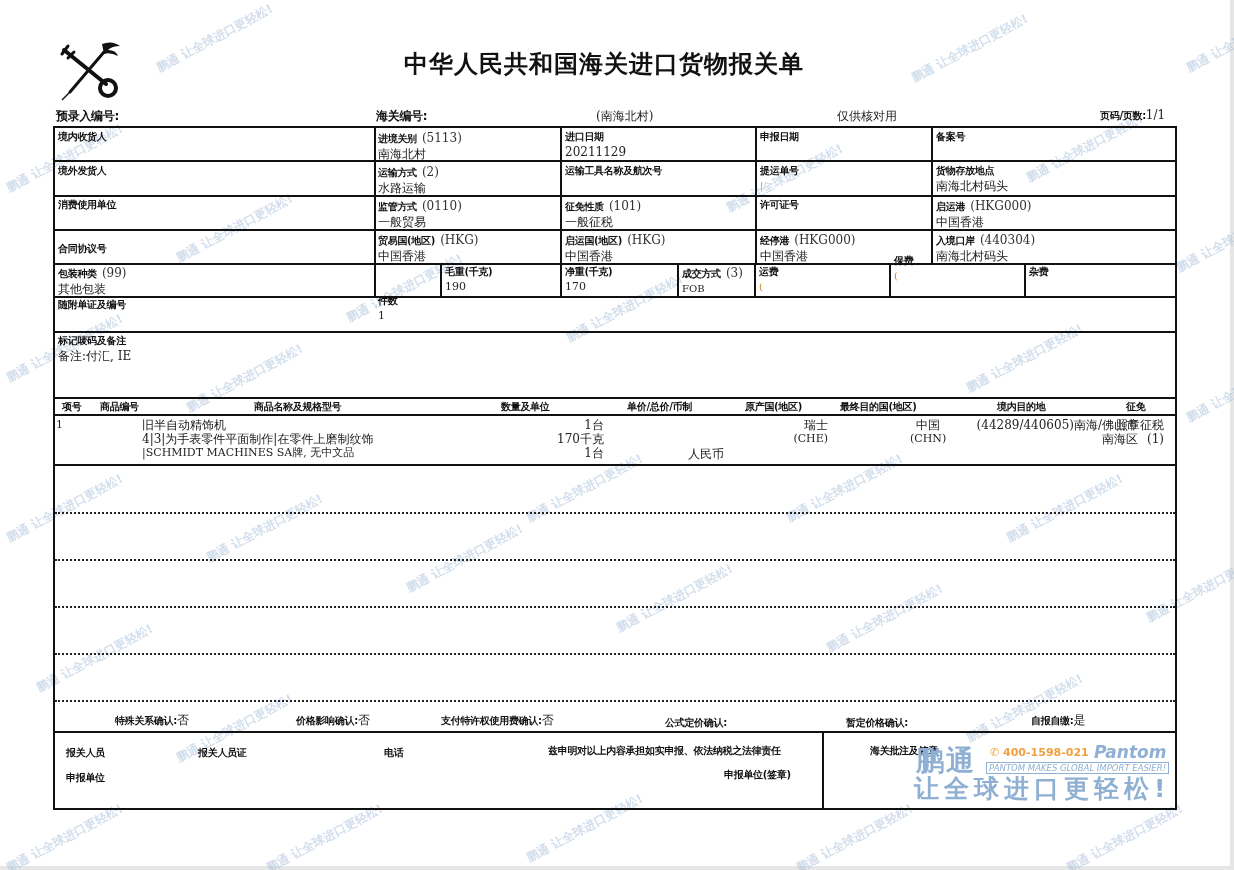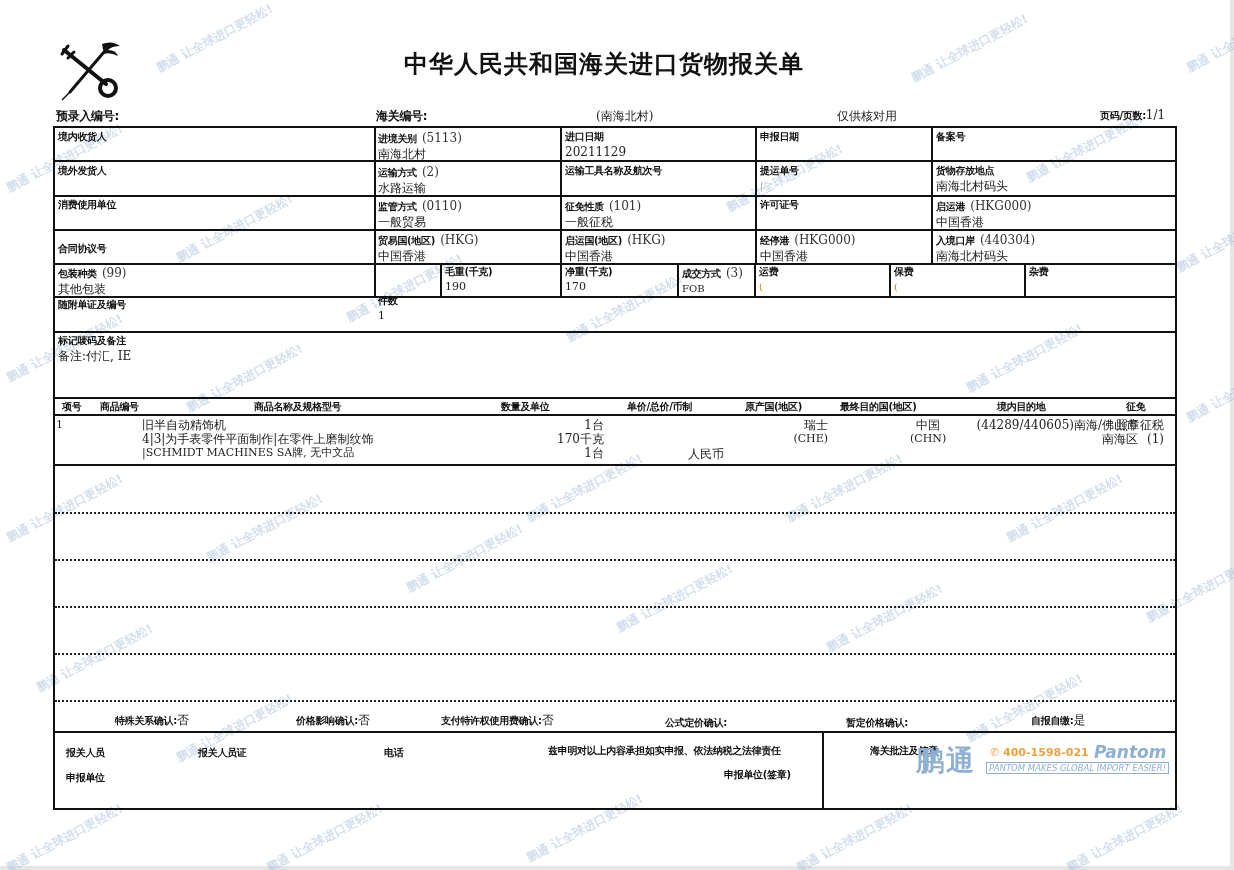--- a/index.html
+++ b/index.html
@@ -218,21 +218,21 @@
   <span class="val v" style="font-size:11px;">170</span>
 </div>
 <div class="cell" style="left:682px;top:265px;">
   <span class="lab"><span class="b">成交方式</span> <span class="code">(3)</span></span>
   <span class="val v" style="font-size:10px;">FOB</span>
 </div>
 <div class="cell" style="left:759px;top:265px;">
   <span class="lab b">运费</span>
   <span class="val tick">(</span>
 </div>
-<div class="cell" style="left:894px;top:265px;">
+<div class="cell" style="left:894px;top:254px;">
   <span class="lab b">保费</span>
   <span class="val tick">(</span>
 </div>
 <div class="cell" style="left:1029px;top:265px;">
   <span class="lab b">杂费</span>
 </div>
 
 <div class="cell" style="left:58px;top:298px;">
   <span class="lab b">随附单证及编号</span>
 </div>
@@ -308,13 +308,14 @@
 <div class="abs b" style="left:548px;top:744px;">兹申明对以上内容承担如实申报、依法纳税之法律责任</div>
 <div class="abs b" style="left:66px;top:771px;">申报单位</div>
 <div class="abs b" style="left:724px;top:768px;">申报单位(签章)</div>
 <div class="abs b" style="left:834px;top:744px;margin-left:36px;">海关批注及签章</div>
 
 <div class="brand">
   <span class="cn1">鹏通</span>
   <span class="phone"><span>✆ </span><span>400-1598-021</span></span>
   <span class="en">Pantom</span>
   <span class="slogan-en">PANTOM MAKES GLOBAL IMPORT EASIER!</span>
+  <span class="cn2">让全球进口更轻松!</span>
 </div>
 
 </body></html>

